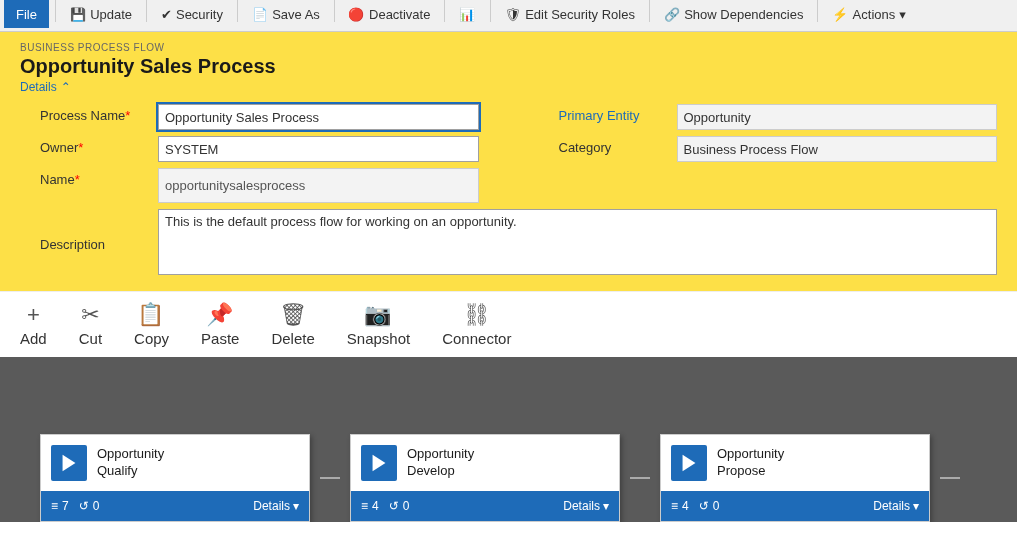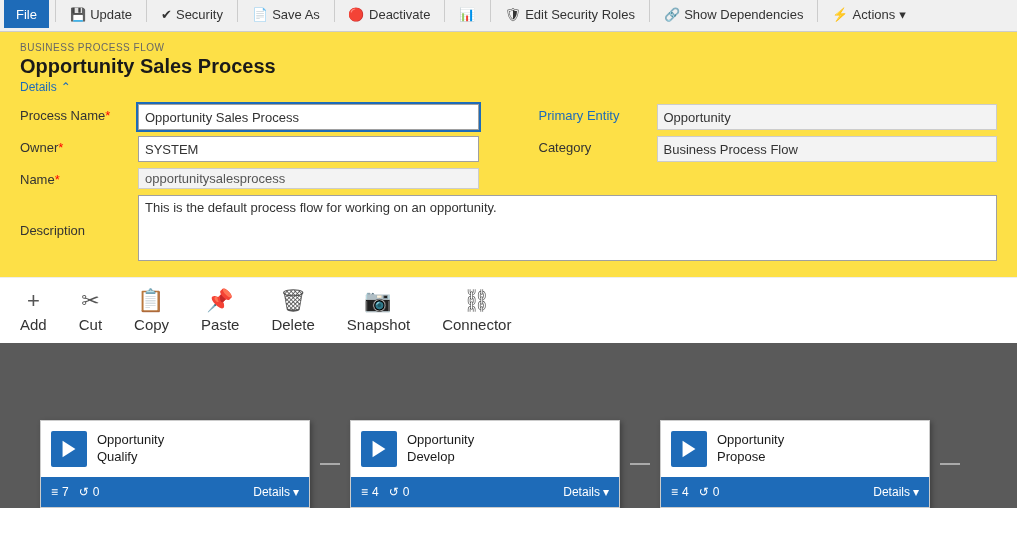--- a/index.html
+++ b/index.html
@@ -73,20 +73,21 @@
       align-items: flex-start;
       gap: 8px;
       margin-bottom: 6px;
     }
     .form-label {
       width: 110px;
       font-size: 13px;
       color: #333;
       padding-top: 4px;
       flex-shrink: 0;
+      margin-left: 20px;
     }
     .required-star { color: red; }
     .form-input {
       flex: 1;
       border: 1px solid #a0a0a0;
       padding: 3px 6px;
       font-size: 13px;
       height: 26px;
       background: #fff;
       color: #333;
@@ -98,21 +99,21 @@
       font-size: 13px;
       height: 26px;
       background: #f3f3f3;
       color: #333;
     }
     .form-input-name {
       flex: 1;
       border: 1px solid #ccc;
       padding: 3px 6px;
       font-size: 13px;
-      height: 21px;
+      height: 35px;
       background: #f3f3f3;
       color: #555;
     }
     .primary-entity-label {
       color: #1e6bb8;
       font-size: 13px;
     }
     .description-row {
       display: flex;
       align-items: center;

